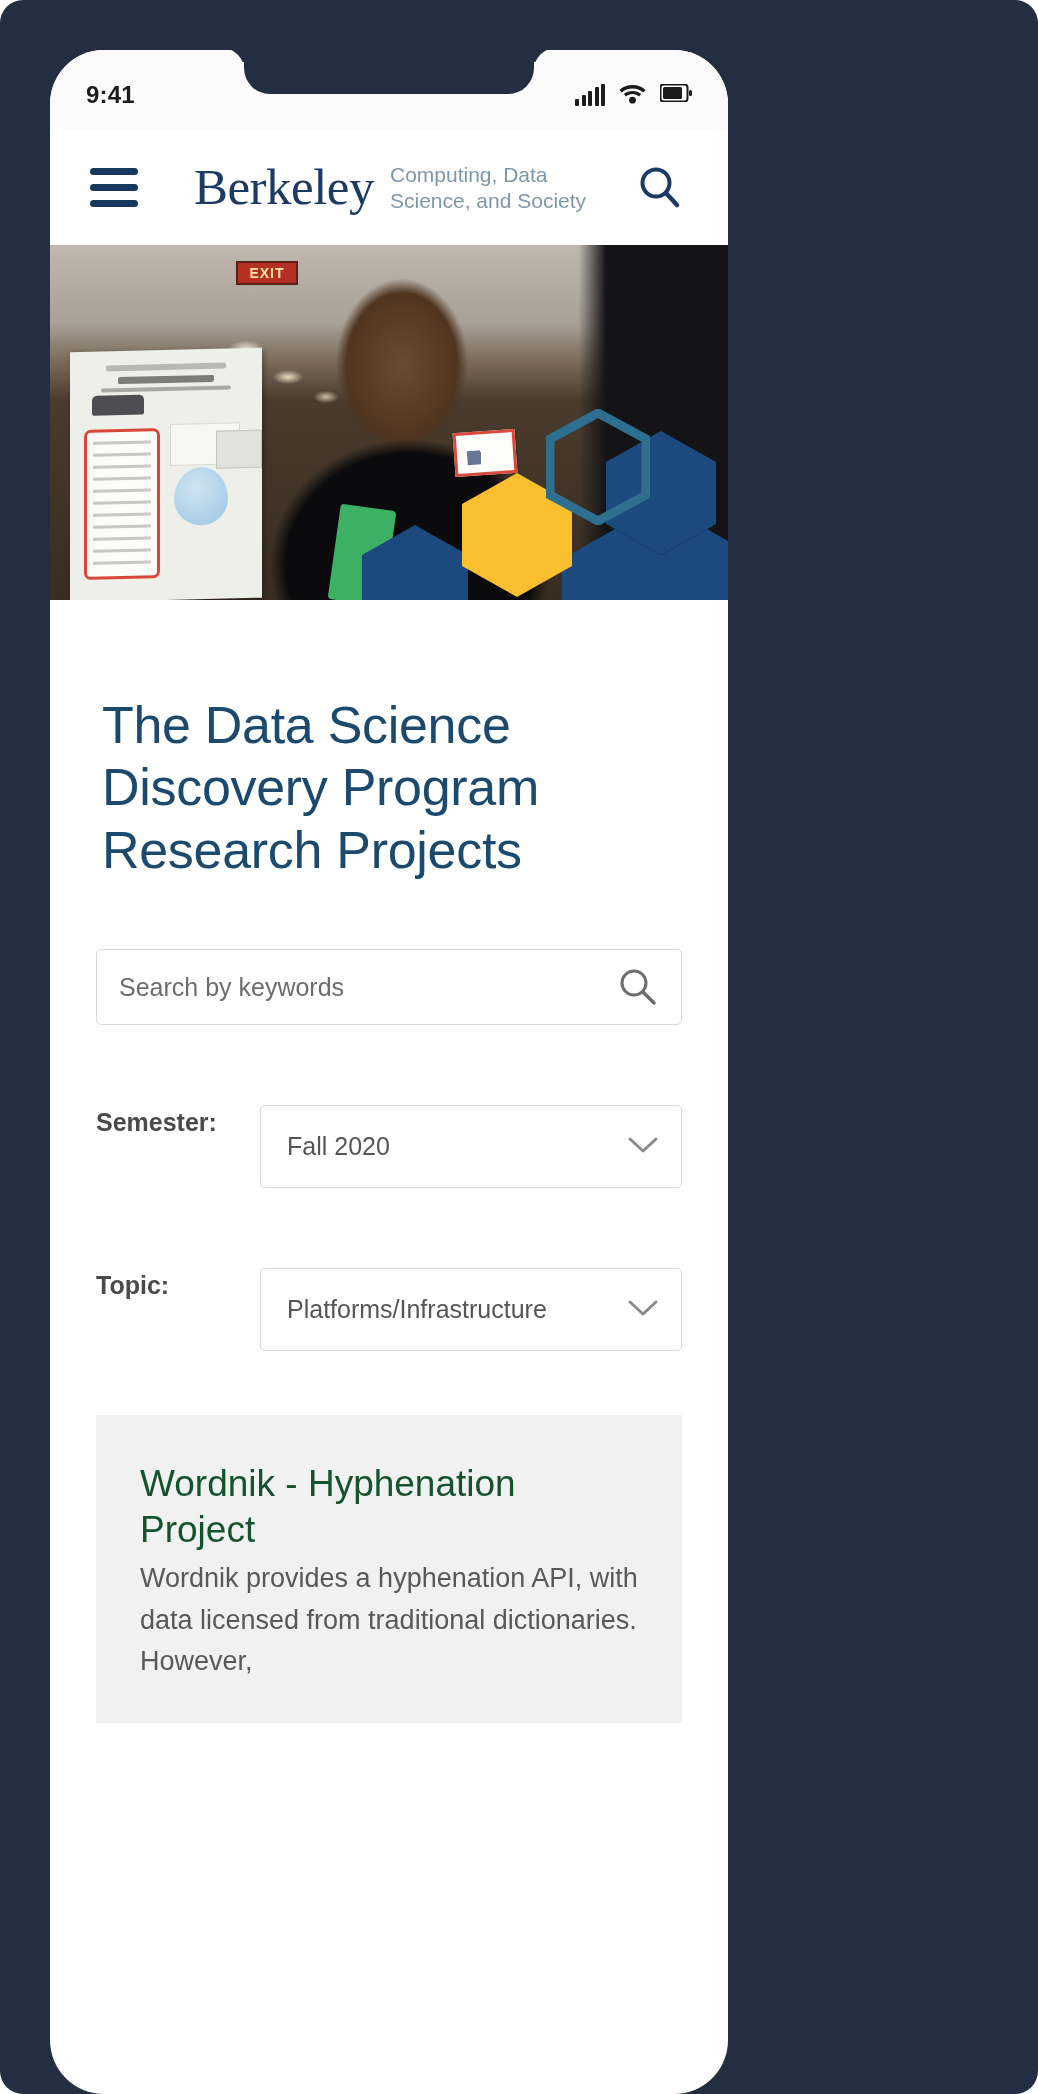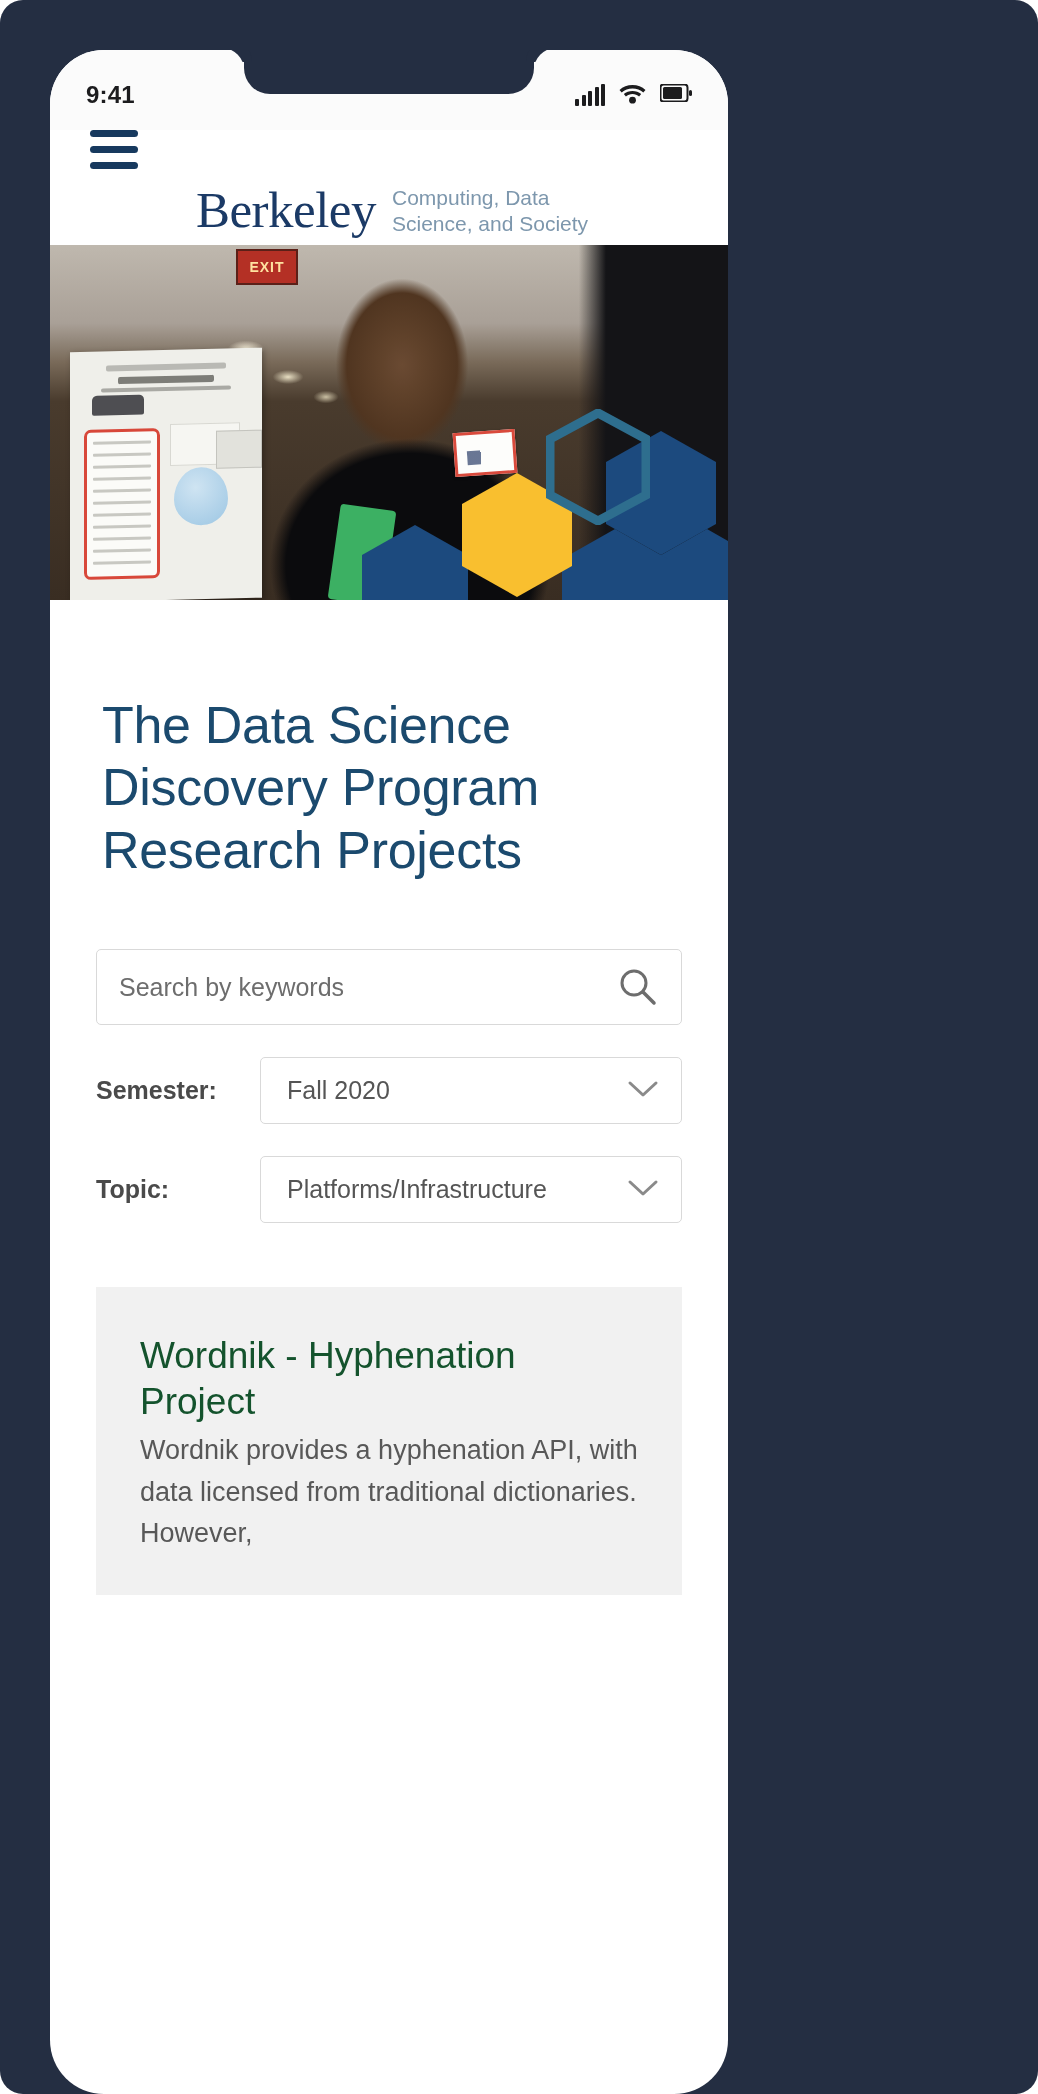--- a/index.html
+++ b/index.html
@@ -91,23 +91,23 @@
   .signal i:nth-child(2) { height: 11px; }
   .signal i:nth-child(3) { height: 15px; }
   .signal i:nth-child(4) { height: 19px; }
   .signal i:nth-child(5) { height: 22px; }
 
   
   #site-header {
     height: 115px;
     background: #ffffff;
     display: flex;
+    align-items: center;
     padding: 0 40px;
     gap: 16px;
-    flex-direction: column;
   }
   #menu-button {
     width: 52px;
     display: flex;
     flex-direction: column;
     gap: 9px;
     cursor: pointer;
     flex: 0 0 auto;
   }
   #menu-button span {
@@ -226,22 +226,22 @@
     width: 52px; height: 20px;
     background: #4e4e52; border-radius: 5px 5px 2px 2px;
   }
   #hero-poster .lap {
     position: absolute; left: 146px; top: 82px;
     width: 46px; height: 38px;
     background: #e2e2dc; border: 1px solid #c4c4be;
   }
   #hero-exit {
     position: absolute;
-    left: 186px; top: 4px;
-    width: 62px; height: 36px;
+    left: 186px; top: 16px;
+    width: 62px; height: 24px;
     background: #b43025;
     color: #ffe2a0;
     font-size: 14px;
     font-weight: bold;
     letter-spacing: 1px;
     display: flex; align-items: center; justify-content: center;
     border: 2px solid #5b2018;
   }
   #hero-nametag {
     position: absolute;
@@ -329,29 +329,30 @@
   }
   .filter-label {
     width: 156px;
     font-size: 25px;
     font-weight: bold;
     color: #4a4a4a;
     flex: 0 0 auto;
   }
   .select-box {
     flex: 1;
-    height: 67px;
+    height: 83px;
     border: 1.5px solid #d9d9d9;
     border-radius: 5px;
     display: flex;
     align-items: center;
     justify-content: space-between;
     padding: 0 22px 0 26px;
     background: #fff;
     cursor: pointer;
+    margin-top: 48px;
   }
   .select-value {
     font-size: 25px;
     color: #555555;
   }
 
   
   #results { padding: 64px 46px 0 46px; }
   .result-card {
     background: #f1f1f1;

